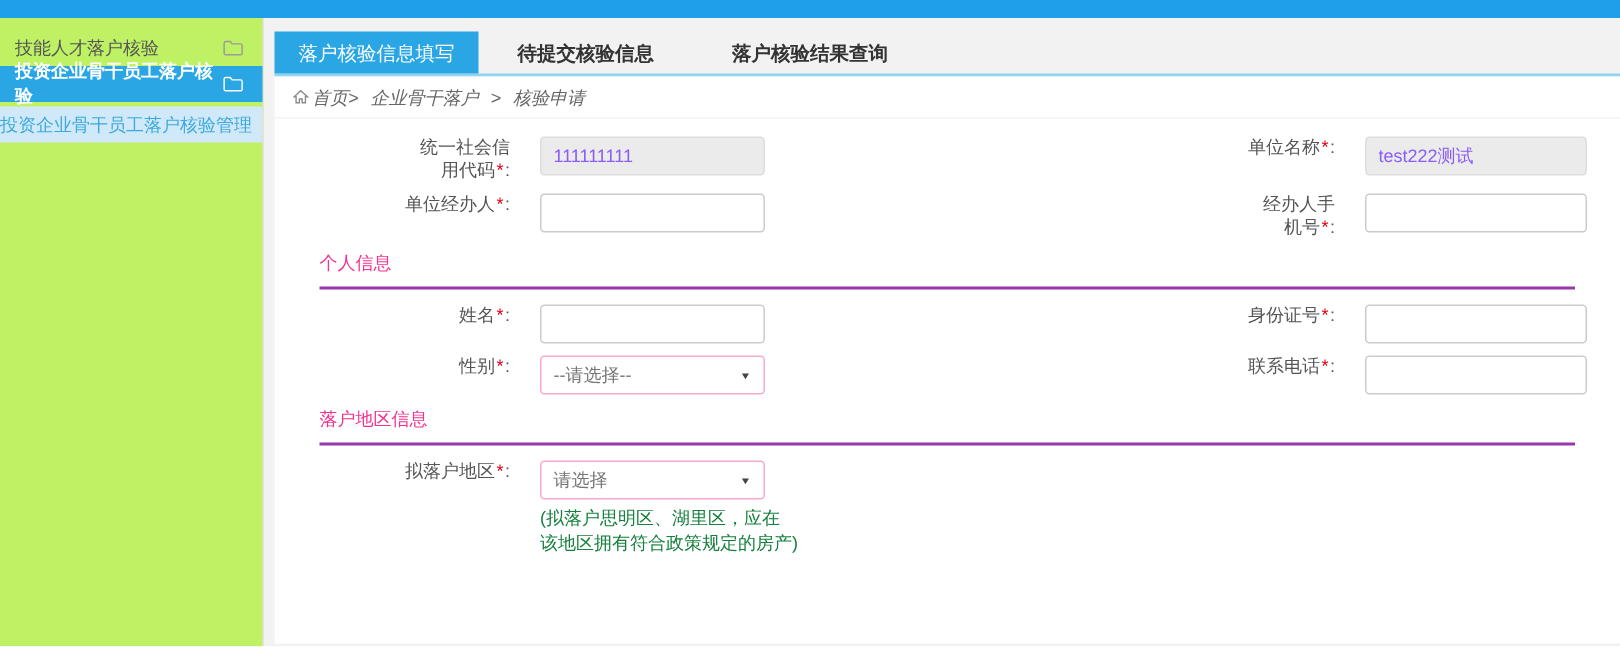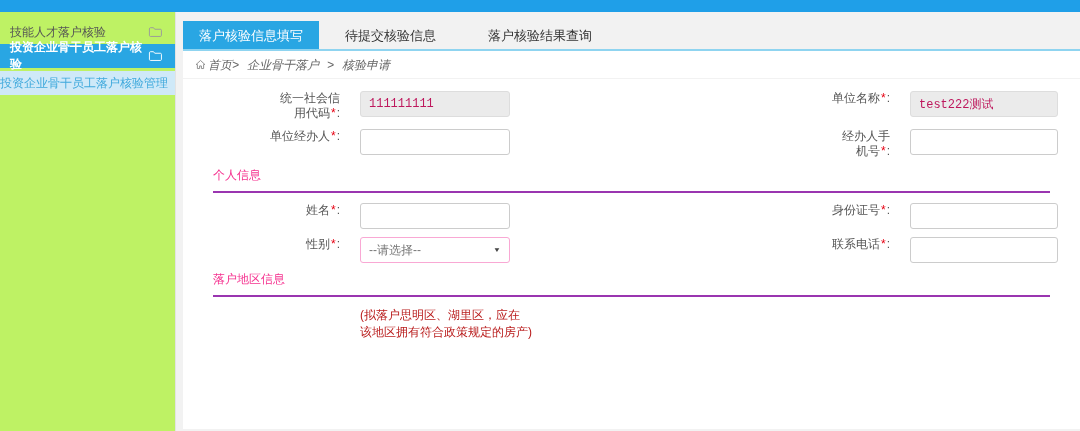--- a/index.html
+++ b/index.html
@@ -13,47 +13,47 @@
   .side-item { height:24px; display:flex; align-items:center; justify-content:space-between; padding:0 13px 0 10px; color:#555; font-size:12px; cursor:pointer; }
   .side-item .fold { color:#9a9a9a; display:flex; }
   .side-item.active { background:#29a6e3; color:#fff; font-weight:bold; }
   .side-item.active .fold { color:#fff; }
   .side-subitem { margin-top:3px; height:24px; line-height:24px; background:#cfe9f8; color:#3fa9dc; padding-left:0; font-size:12px; cursor:pointer; white-space:nowrap; }
 
   
   .main { position:absolute; top:12px; left:183px; right:0; bottom:0; }
   .tabbar { display:flex; height:30px; margin-top:9px; border-bottom:2px solid #8fd4f0; }
   .tab { line-height:30px; padding:0 16px; font-size:13px; color:#333; cursor:pointer; white-space:nowrap; }
-  .tab.inactive { padding:0 26px; }
+  .tab.inactive { padding:0 26px;font-weight:bold; }
   .tab.active { background:#29a6e3; color:#fff;text-align:center; }
 
   .panel { background:#fff; width:897px; height:378px; }
   .breadcrumb { height:28px; line-height:28px; padding-left:12px; color:#666; font-size:12px; border-bottom:1px solid #f2f2f2; display:flex; align-items:center;font-style:italic; }
   .breadcrumb svg { margin-right:2px; }
   .crumb { color:#666; text-decoration:none; cursor:pointer; }
   .crumb-sep1 { margin-right:8px; }
   .crumb-sep2 { margin:0 8px; }
 
   .form { padding-top:12px; }
   .frow { display:flex; margin-bottom:8px; }
   .flabel { width:157px; text-align:right; color:#555; font-size:12px; line-height:15px; white-space:pre-line; }
   .flabel.r { width:380px; }
   .req { color:#e60012; margin-left:1px; }
   .colon { margin-left:1px; }
   .finput { width:150px; height:26px; margin-left:20px; border:1px solid #ccc; border-radius:3px; padding:0 8px; font-size:12px; color:#555; background:#fff; outline:none; font-family:inherit; }
   .finput.r { width:148px; margin-left:20px; }
-  .finput.ro { background:#ebebeb; border-color:#ddd; color:#be185d;font-family:Liberation Mono, monospace; }
+  .finput.ro { background:#ebebeb; border-color:#ddd; color:#8b5cf6; }
   .fselect { width:150px; height:26px; margin-left:20px; border:1px solid #f9a8d4; border-radius:3px; padding:0 8px; display:flex; align-items:center; justify-content:space-between; background:#fff; cursor:pointer; }
   .sel-text { color:#777; font-size:12px; }
   .sel-arrow { font-size:8px; color:#444; transform:scaleY(.8); }
 
   .sec-title { margin:6px 30px 0 30px; color:#f5318f; font-size:12px; }
   .sec-line { height:2px; background:#9a35b0; margin:7px 30px 10px 30px; }
 
-  .note { margin:4px 0 0 177px; color:#b91c1c; font-size:12px; line-height:17px; }
+  .note { margin:4px 0 0 177px; color:#15803d; font-size:12px; line-height:17px; }
 
   .btn-row { display:flex; margin-top:9px; padding-left:477px; }
   .btn { height:27px; border:none; border-radius:3px; font-size:12px; padding:0 12px; cursor:pointer; font-family:inherit; white-space:nowrap; }
   .btn.primary { background:#29a6e3; color:#fff; }
   .btn.reset { background:#cbcbcb; color:#e3e3e3; margin-left:64px; }
 </style>
 </head>
 <body>
 
 <div class="screen">
@@ -132,20 +132,27 @@
             <span class="sel-text">--请选择--</span>
             <span class="sel-arrow">▼</span>
           </div>
           <label class="flabel r"><span>联系电话</span><span class="req">*</span><span class="colon">:</span></label>
           <input class="finput r" value="" style="">
         </div>
 
         <div class="sec-title">落户地区信息</div>
         <div class="sec-line"></div>
 
+        <div class="frow" style="margin-bottom:0;">
+          <label class="flabel"><span>拟落户地区</span><span class="req">*</span><span class="colon">:</span></label>
+          <div class="fselect">
+            <span class="sel-text">请选择</span>
+            <span class="sel-arrow">▼</span>
+          </div>
+        </div>
 
         <div class="note">
           <div>(拟落户思明区、湖里区，应在</div>
           <div>该地区拥有符合政策规定的房产)</div>
         </div>
 
 
       </form>
     </section>
   </main>

